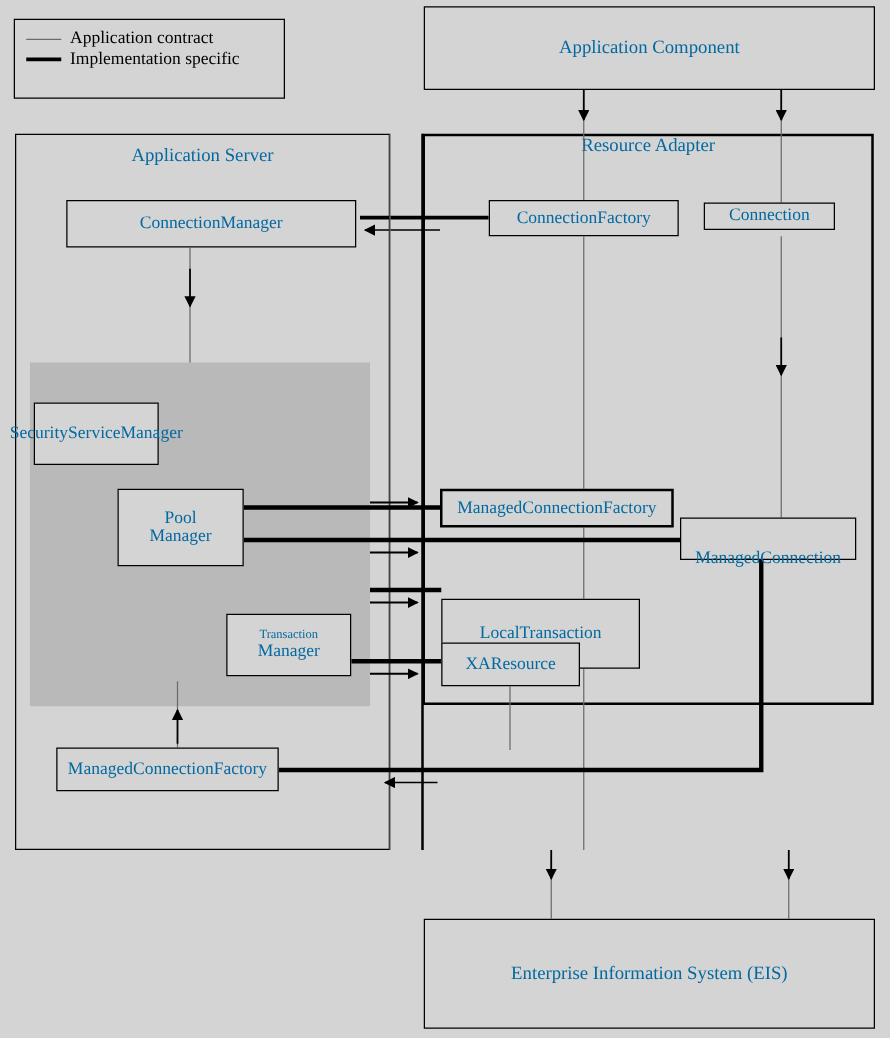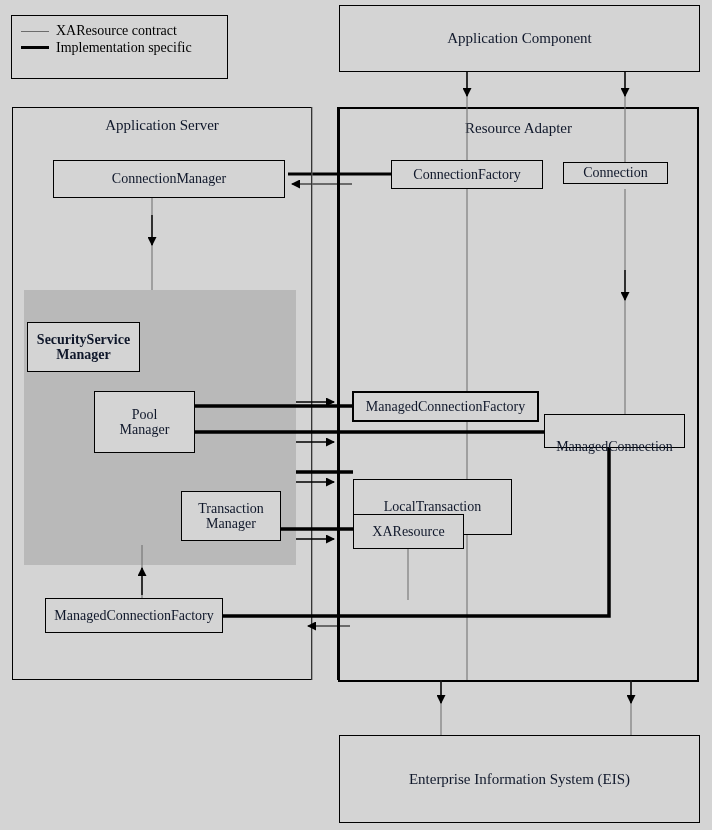--- a/index.html
+++ b/index.html
@@ -16,21 +16,21 @@
     overflow: hidden;
   }
   .box {
     position: absolute;
     box-sizing: border-box;
     border: 1px solid #000;
     background: #d4d4d4;
     display: flex;
     align-items: center;
     justify-content: center;
-    color: #0f172a;
+    color: #0369a1;
     line-height: 1.08;
   }
   .box.bold-border { border-width: 2px; }
   .box.top-label {
     align-items: flex-start;
     justify-content: center;
   }
   .box.transparent { background: transparent; }
   .grayzone {
     position: absolute;
@@ -58,36 +58,36 @@
     white-space: nowrap;
     color: #000;
   }
 </style>
 </head>
 <body>
 
 <div id="canvas">
 
   <div class="box transparent" style="left:11px; top:15px; width:217px; height:64px; border:1px solid #000; display:block;"></div>
-  <div class="legend-text" style="left:56px; top:23px; font-size:14px;">XAResource contract</div>
+  <div class="legend-text" style="left:56px; top:23px; font-size:14px;">Application contract</div>
   <div class="legend-text" style="left:56px; top:40px; font-size:14px;">Implementation specific</div>
   <div class="line-thin" style="left:21px; top:31px; width:28px; height:1px;"></div>
   <div class="line-thick" style="left:21px; top:46px; width:28px; height:3px;"></div>
 
   <div class="box" style="left:339px; top:5px; width:361px; height:67px;">
     <span style="font-size:15px;">Application Component</span>
   </div>
 
   <div class="box top-label" style="left:12px; top:107px; width:300px; height:573px; padding-top:9px;">
     <span style="font-size:15px;">Application Server</span>
   </div>
 
   <div class="grayzone" style="left:24px; top:290px; width:272px; height:275px;"></div>
 
-  <div class="box bold-border top-label" style="left:338px; top:107px; width:361px; height:575px; padding-top:11px; background:transparent;">
+  <div class="box bold-border top-label" style="left:338px; top:107px; width:361px; height:457px; background:transparent;">
     <span style="font-size:15px;">Resource Adapter</span>
   </div>
 
   <div class="box" style="left:339px; top:735px; width:361px; height:88px;">
     <span style="font-size:15px;">Enterprise Information System (EIS)</span>
   </div>
 
   <svg class="overlay" viewBox="0 0 712 830">
     <defs>
       <marker id="arrThin" markerWidth="9" markerHeight="9" refX="8" refY="4.5" orient="auto" markerUnits="userSpaceOnUse">
@@ -144,32 +144,32 @@
     <line x1="441" y1="680" x2="441" y2="735" stroke="#6b6b6b" stroke-width="1"></line>
     <line x1="441" y1="680" x2="441" y2="703" stroke="#000" stroke-width="1.4" marker-end="url(#arrThin)"></line>
     <line x1="631" y1="680" x2="631" y2="735" stroke="#6b6b6b" stroke-width="1"></line>
     <line x1="631" y1="680" x2="631" y2="703" stroke="#000" stroke-width="1.4" marker-end="url(#arrThin)"></line>
   </svg>
 
   <div class="box" style="left:53px; top:160px; width:232px; height:38px;">
     <span style="font-size:14px;">ConnectionManager</span>
   </div>
 
-  <div class="box" style="left:27px; top:322px; width:113px; height:50px; flex-direction:column;font-weight:bold;">
+  <div class="box" style="left:27px; top:322px; width:100px; height:50px; flex-direction:row;">
     <span style="font-size:14px;">SecurityService</span>
     <span style="font-size:14px;">Manager</span>
   </div>
 
   <div class="box" style="left:94px; top:391px; width:101px; height:62px; flex-direction:column;">
     <span style="font-size:14px;">Pool</span>
     <span style="font-size:14px;">Manager</span>
   </div>
 
   <div class="box" style="left:181px; top:491px; width:100px; height:50px; flex-direction:column;">
-    <span style="font-size:14px;">Transaction</span>
+    <span style="font-size:10px;">Transaction</span>
     <span style="font-size:14px;">Manager</span>
   </div>
 
   <div class="box" style="left:45px; top:598px; width:178px; height:35px;">
     <span style="font-size:14px;">ManagedConnectionFactory</span>
   </div>
 
   <div class="box" style="left:391px; top:160px; width:152px; height:29px;">
     <span style="font-size:14px;">ConnectionFactory</span>
   </div>

